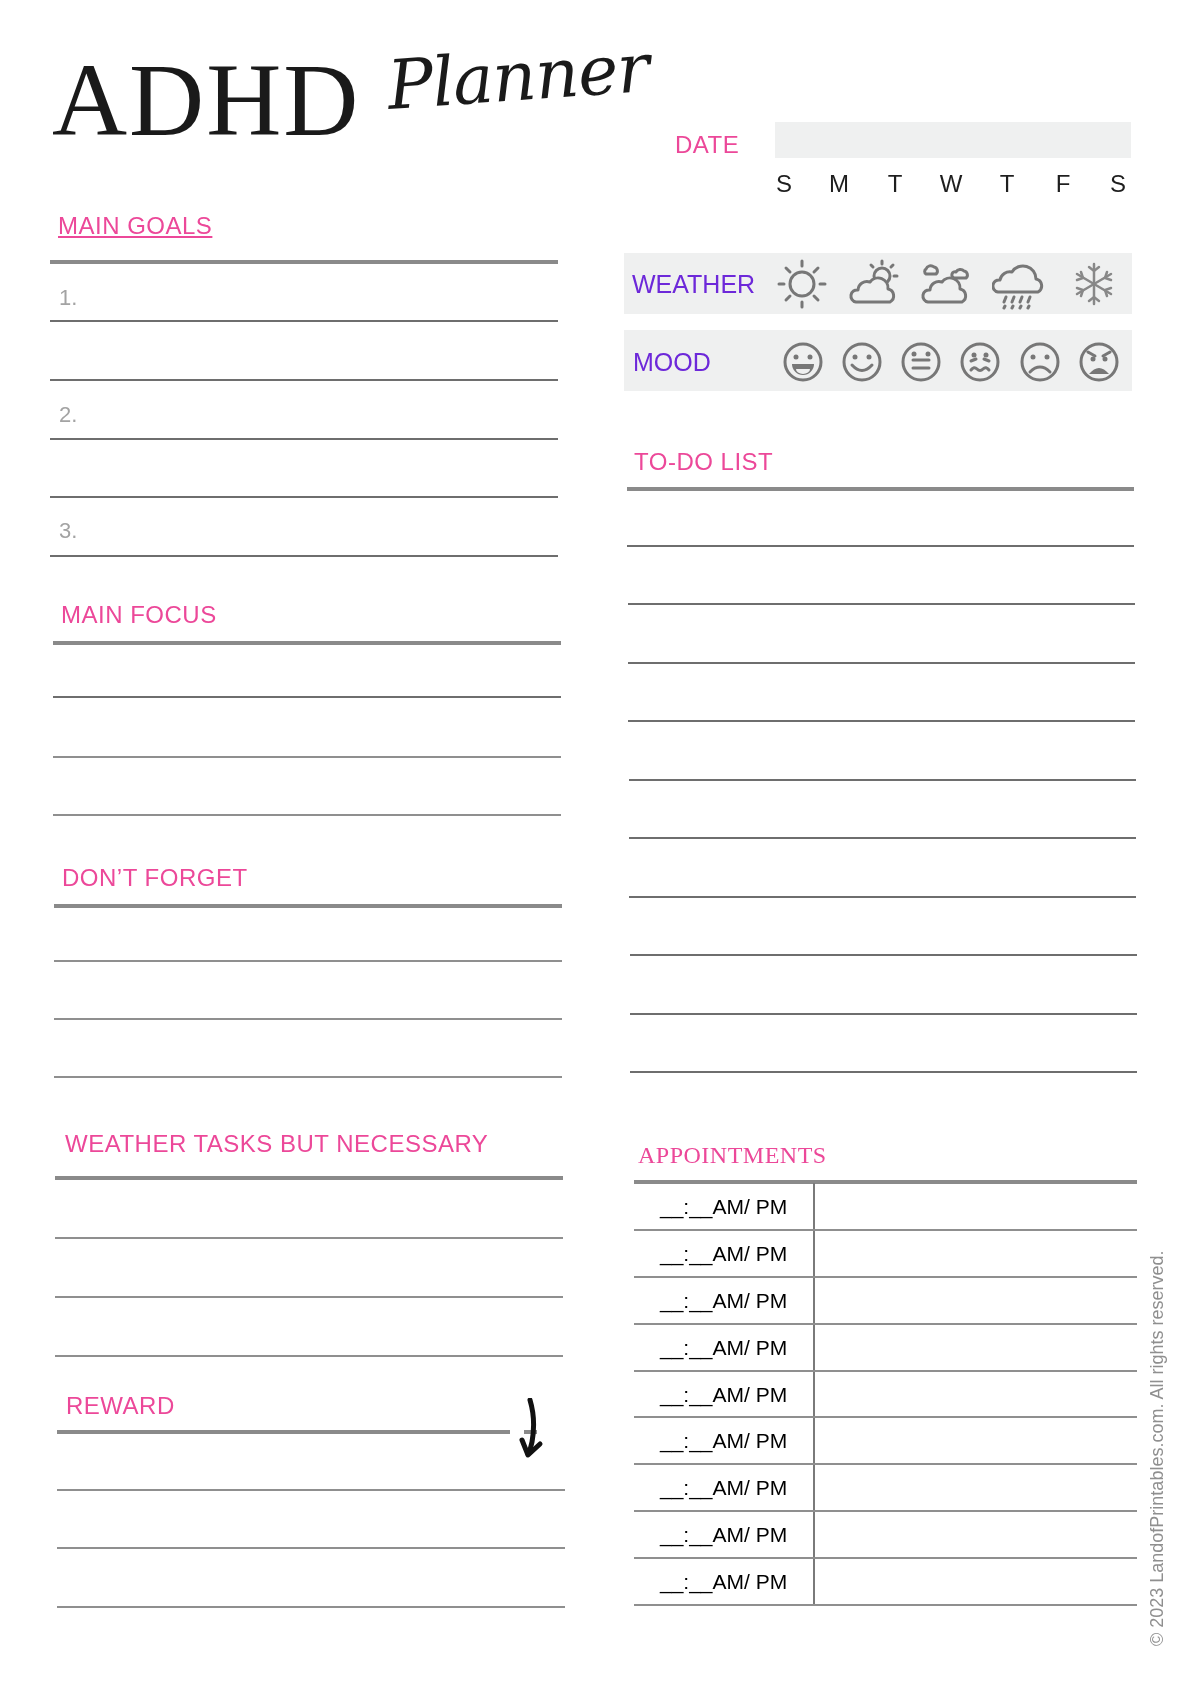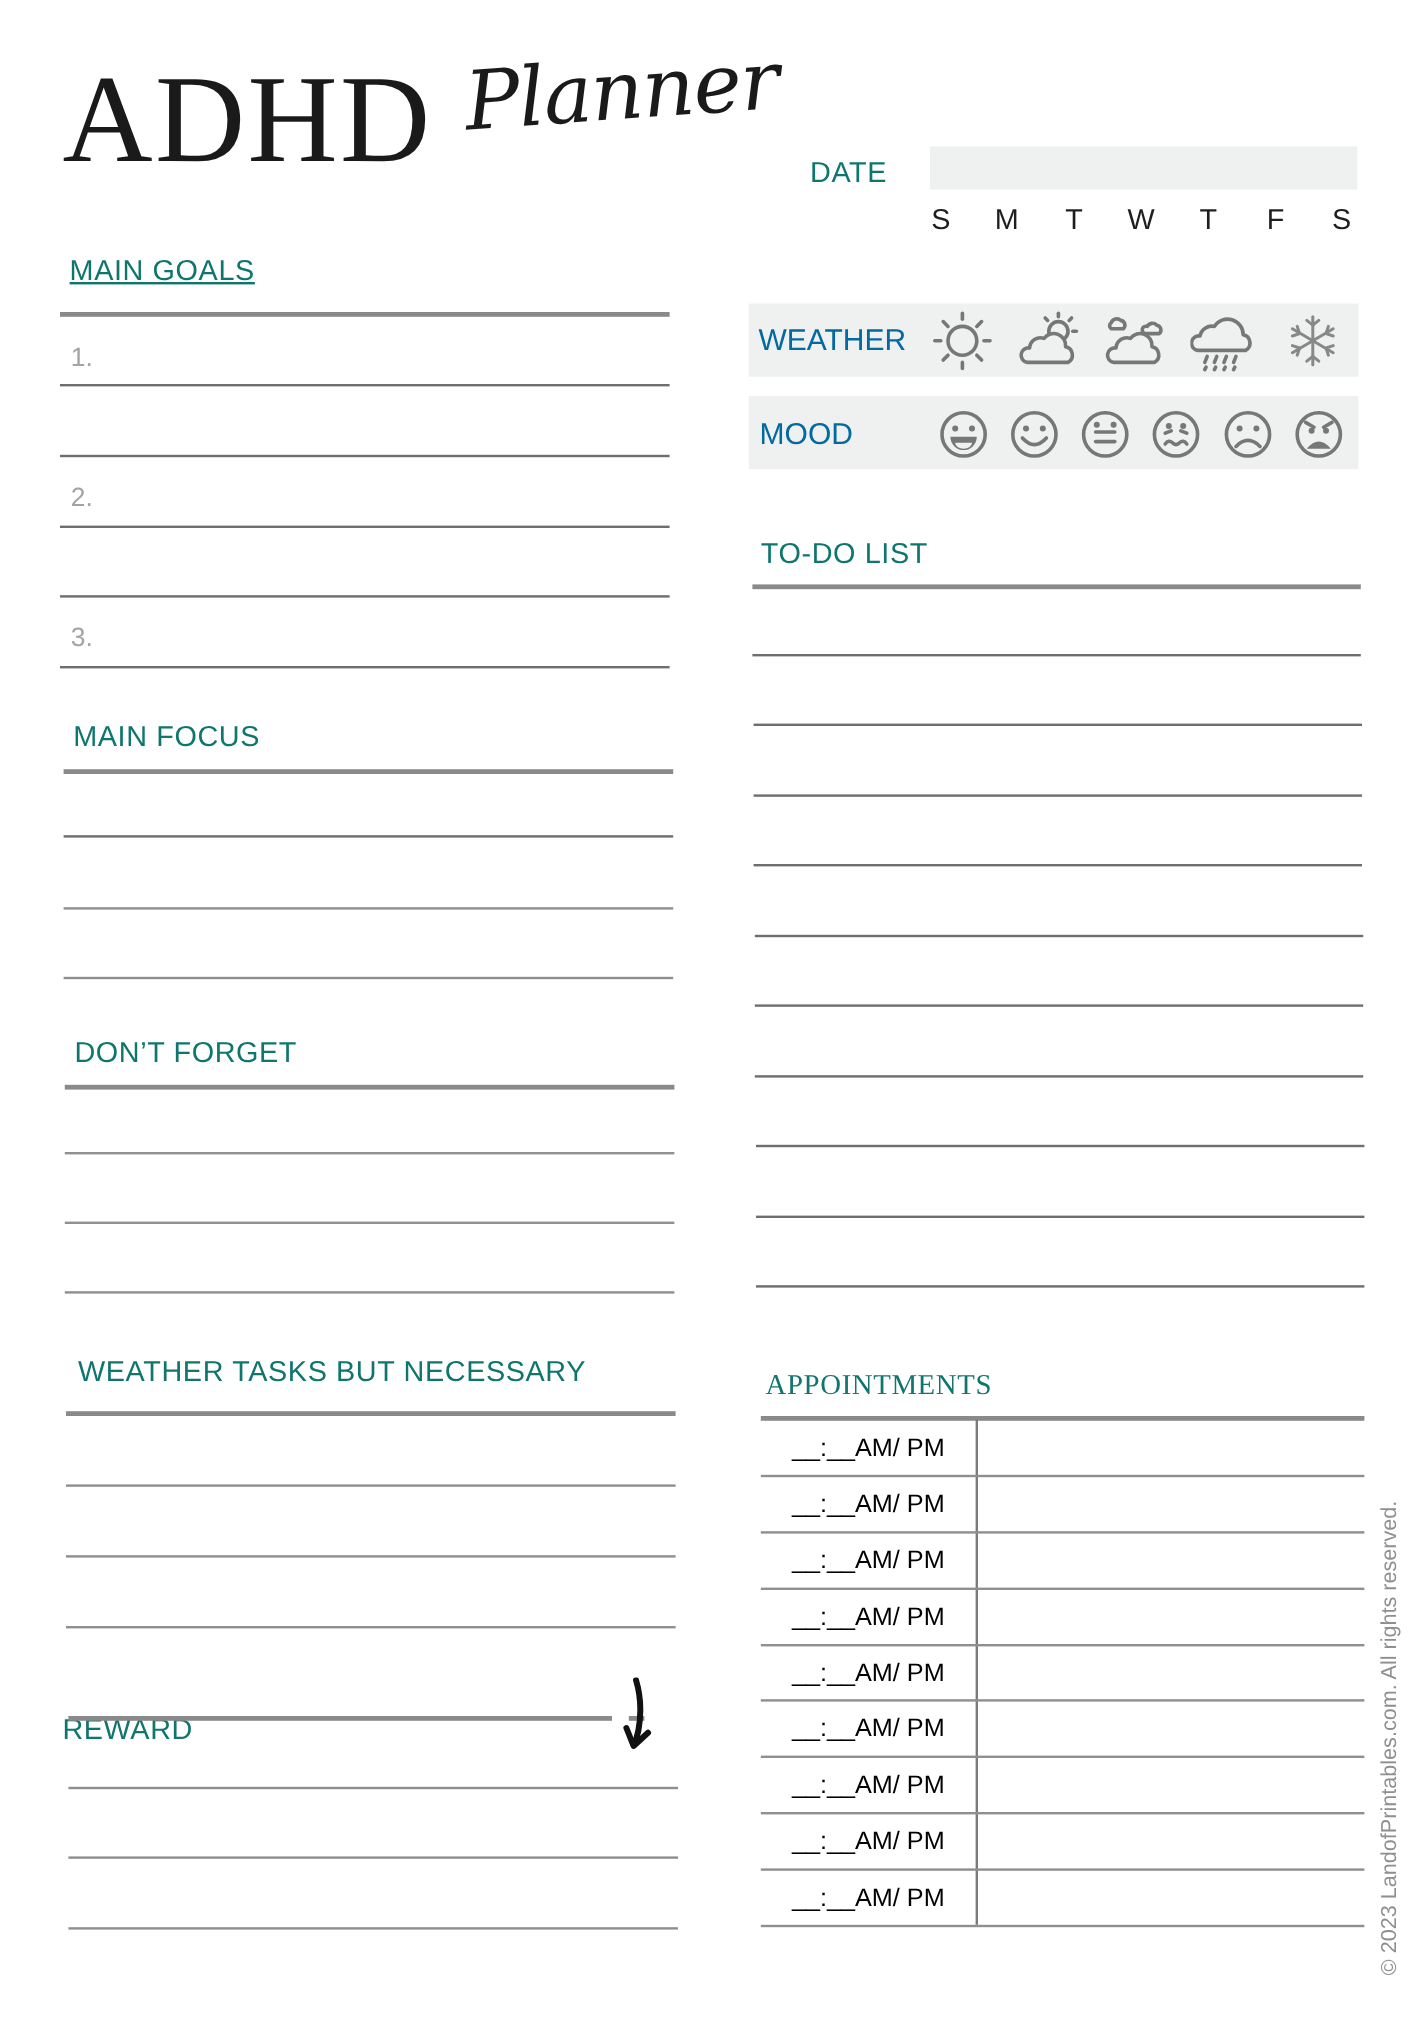--- a/index.html
+++ b/index.html
@@ -1,28 +1,28 @@
 <!DOCTYPE html>
 <html><head>
 <meta charset="utf-8">
 <style>
   html, body { margin:0; padding:0; background:#ffffff; }
   body { width:1190px; height:1684px; position:relative; overflow:hidden; font-family:"Liberation Sans", sans-serif; color:#1a1a1a; }
   .abs { position:absolute; }
   .title-main { left:52px; top:48px; font-family:"Liberation Serif", "DejaVu Serif", serif; font-size:104px; letter-spacing:2px; line-height:1; color:#1a1a1a; }
   .title-script { left:390px; top:52px; font-family:"DejaVu Serif", serif; font-style:italic; font-size:68px; line-height:1; color:#1a1a1a; transform:rotate(-4deg); transform-origin:left bottom; letter-spacing:-1px; }
-  .heading { font-size:24px; letter-spacing:0.5px; color:#0f766e; line-height:1;text-align:center; }
+  .heading { font-size:24px; letter-spacing:0.5px; color:#ec4899; line-height:1;text-align:center; }
   .rule-thick { height:4px; background:#8a8a8a; }
   .rule { height:2px; background:#6e6e6e; }
   .rule-light { height:1.5px; background:#8f8f8f; }
   .num { font-size:22px; color:#a3a3a3; line-height:1; }
   .date-box { background:#eff0f0; }
   .day { font-size:24px; width:30px; text-align:center; line-height:1; color:#1e1e1e; }
   .band { background:#eff0f0; }
-  .band-label { font-size:25px; color:#0369a1; line-height:1; }
+  .band-label { font-size:25px; color:#6d28d9; line-height:1; }
   .icon { position:absolute; width:52px; height:52px; }
   .appt-time { font-size:21px; color:#000000; line-height:1; white-space:pre; }
   .vdiv { width:1.5px; background:#7a7a7a; }
   .copyright { font-size:18px; color:#8f8f8f; white-space:nowrap; transform:rotate(-90deg); transform-origin:left top; line-height:1; }
 </style>
 </head>
 <body>
 
 <div class="abs title-main">ADHD</div>
 <div class="abs title-script">Planner</div>
@@ -190,21 +190,21 @@
 
 <div>
   <div class="abs heading" style="left:65px;top:1132px;">WEATHER TASKS BUT NECESSARY</div>
   <div class="abs rule-thick" style="left:55px;top:1176px;width:508px;"></div>
   <div class="abs rule-light" style="left:55px;top:1237px;width:508px;"></div>
   <div class="abs rule-light" style="left:55px;top:1296px;width:508px;"></div>
   <div class="abs rule-light" style="left:55px;top:1355px;width:508px;"></div>
 </div>
 
 <div>
-  <div class="abs heading" style="left:52px;top:1394px;margin-top:36px;">REWARD</div>
+  <div class="abs heading" style="left:66px;top:1394px;">REWARD</div>
   <div class="abs rule-thick" style="left:57px;top:1430px;width:453px;"></div>
   <div class="abs rule-thick" style="left:524px;top:1430px;width:13px;"></div>
   <svg class="abs" style="left:516px;top:1398px;width:30px;height:62px;" viewBox="0 0 30 62">
     <path d="M14 2 Q20 22 16 44 Q15 50 12 56" stroke="#111" stroke-width="5" fill="none" stroke-linecap="round"></path>
     <path d="M6 42 L12 57 L24 46" stroke="#111" stroke-width="5" fill="none" stroke-linecap="round" stroke-linejoin="round"></path>
   </svg>
   <div class="abs rule-light" style="left:57px;top:1489px;width:508px;"></div>
   <div class="abs rule-light" style="left:57px;top:1547px;width:508px;"></div>
   <div class="abs rule-light" style="left:57px;top:1606px;width:508px;"></div>
 </div>

